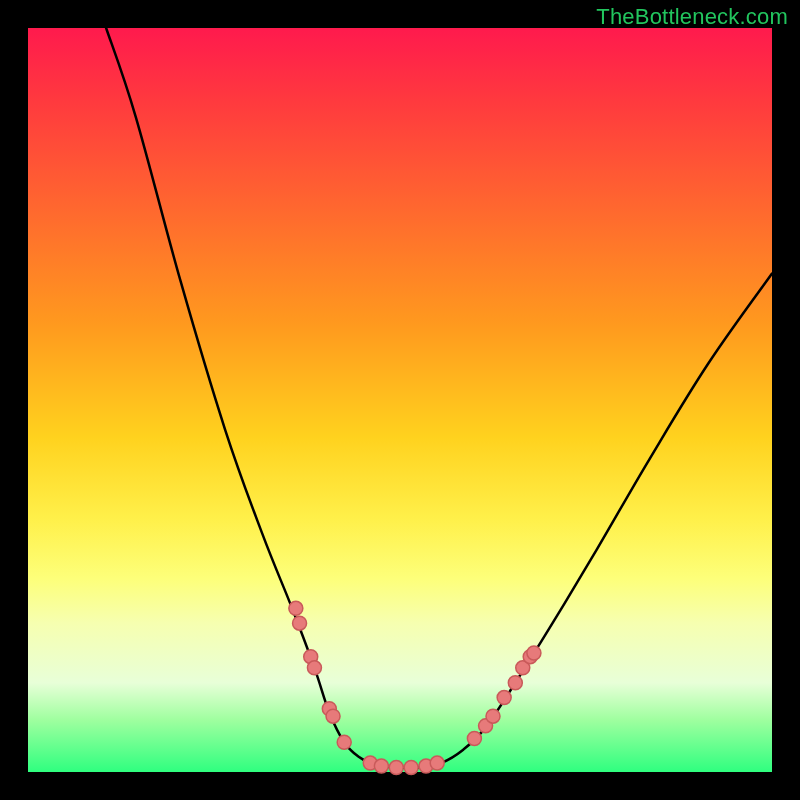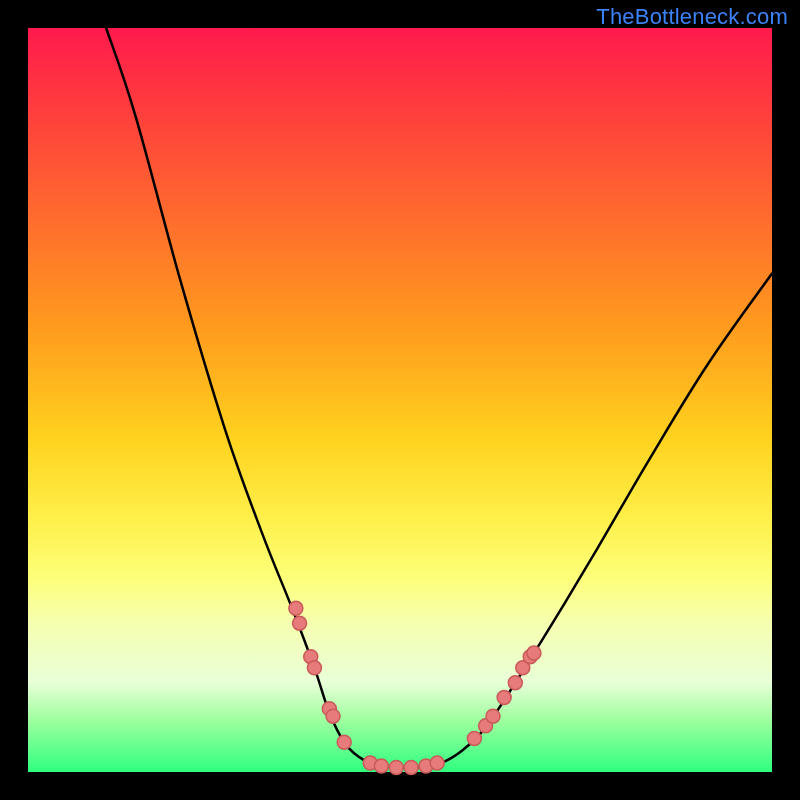--- a/index.html
+++ b/index.html
@@ -28,21 +28,21 @@
       #f6ffb0 80%,
       #e8ffd8 88%,
       #9fff9f 93%,
       #2fff7f 100%
     );
   }
   .watermark {
     position: absolute;
     top: 4px;
     right: 12px;
-    color: #3b82f6;
+    color: #22c55e;
     font-size: 22px;
     font-weight: 500;
     letter-spacing: 0.2px;
     z-index: 10;
   }
   svg.plot {
     position: absolute;
     left: 0;
     top: 0;
     width: 744px;

